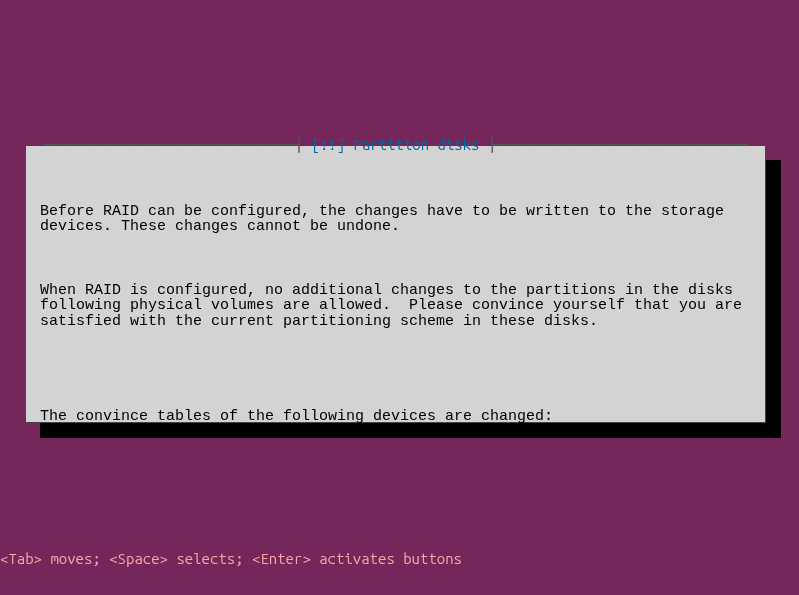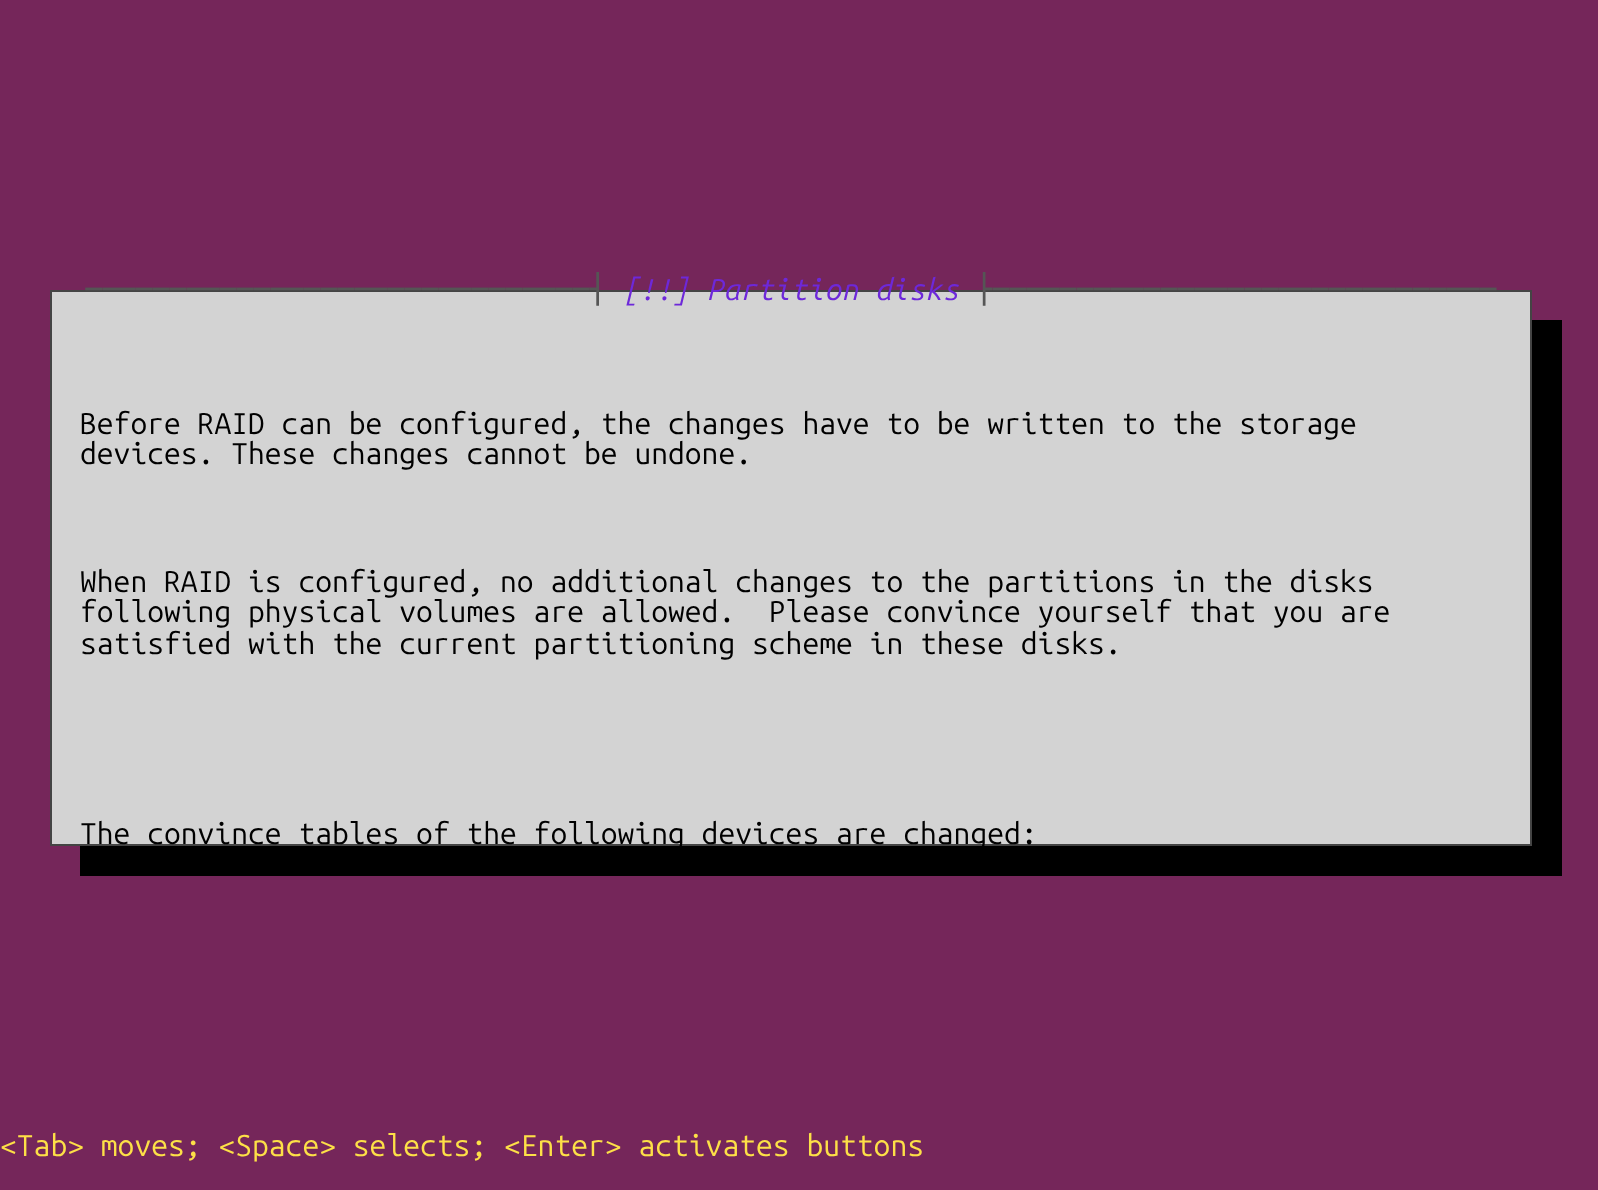--- a/index.html
+++ b/index.html
@@ -33,33 +33,33 @@
     }
     .title-row {
       position: absolute;
       top: -9px;
       left: 0;
       width: 100%;
       text-align: center;
       color: #333;
     }
     .title-row .line { color: #555; }
-    .title-text { color: #6d28d9; font-style: italic; }
+    .title-text { color: #0369a1; }
     .body-text {
       color: #000;
       white-space: pre-wrap;
       margin-top: 14px;
     }
-    .para { margin-bottom: 16px; }
+    .para { margin-bottom: 16px; font-family: Liberation Mono, monospace; }
     .indent { padding-left: 27px; }
     .helpbar {
       position: absolute;
       left: 0;
-      bottom: 14px;
-      color: #fde047;
+      bottom: 28px;
+      color: #fca5a5;
       font-size: 15px;
       white-space: pre;
     }
   </style>
 </head>
 <body>
 
 <div class="shadow"></div>
 
 <div class="dialog">

